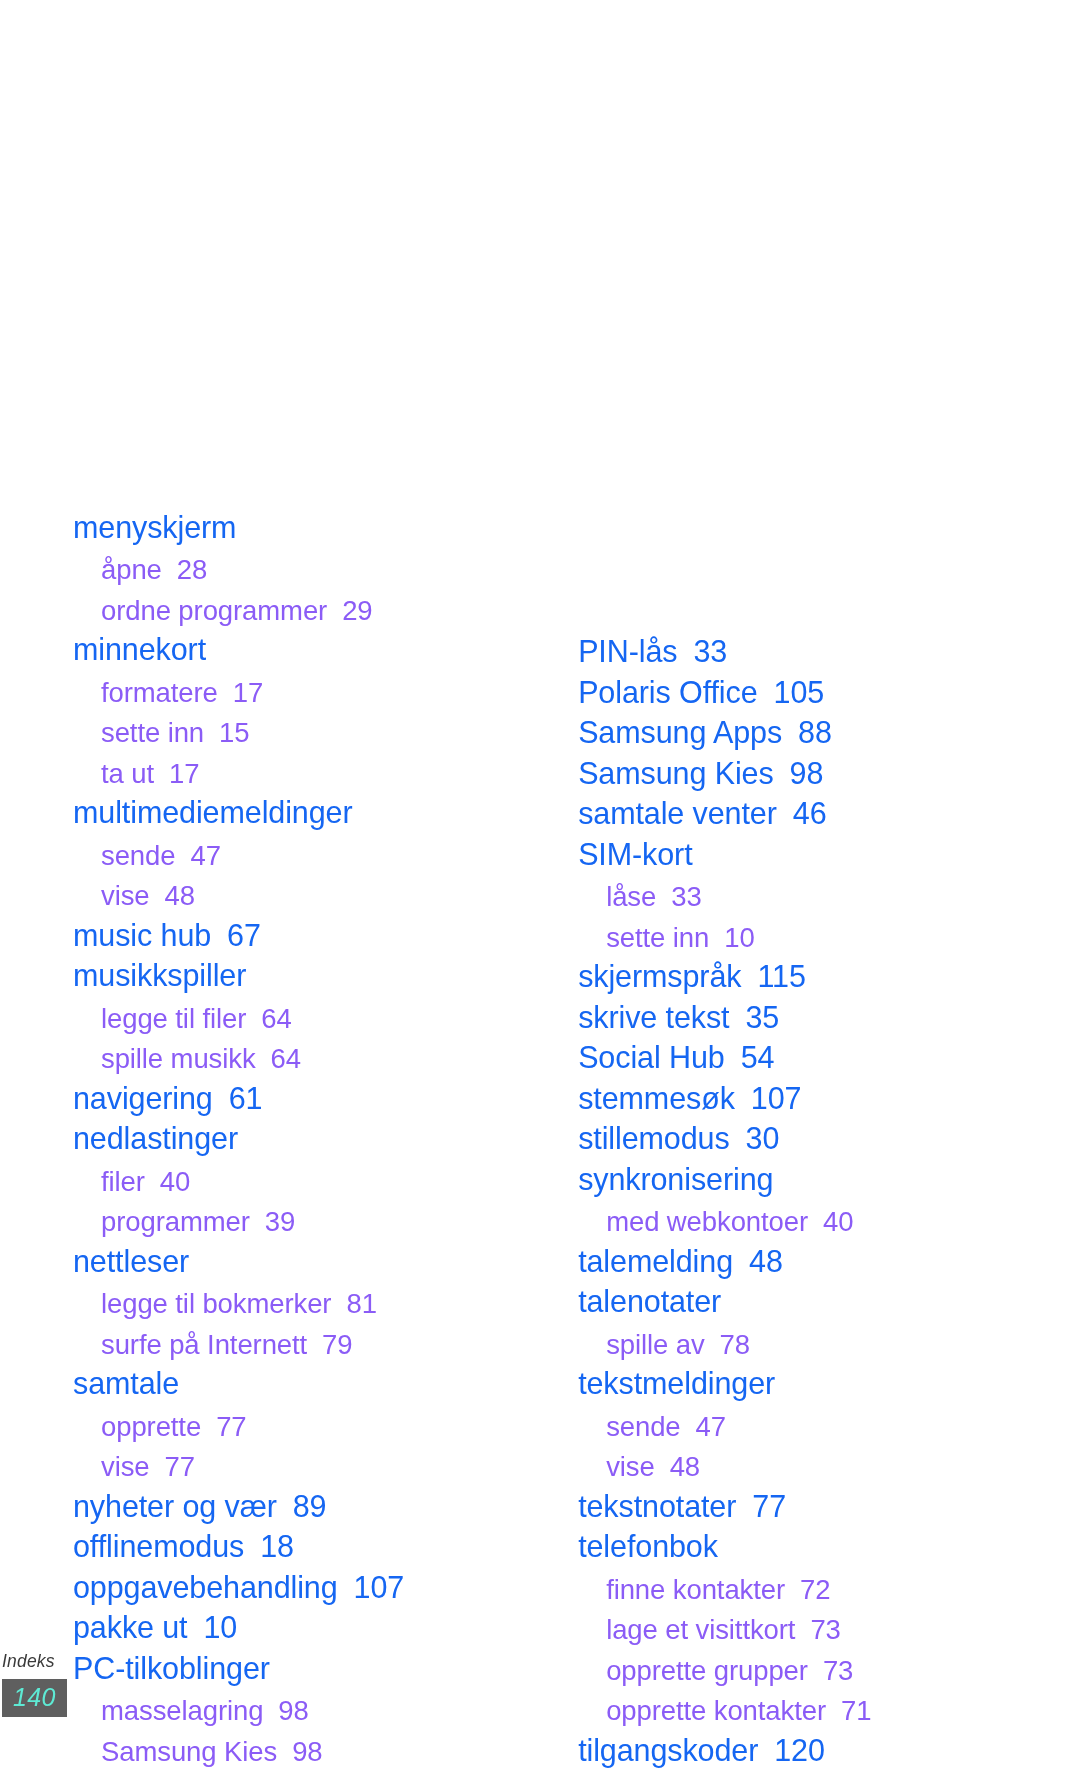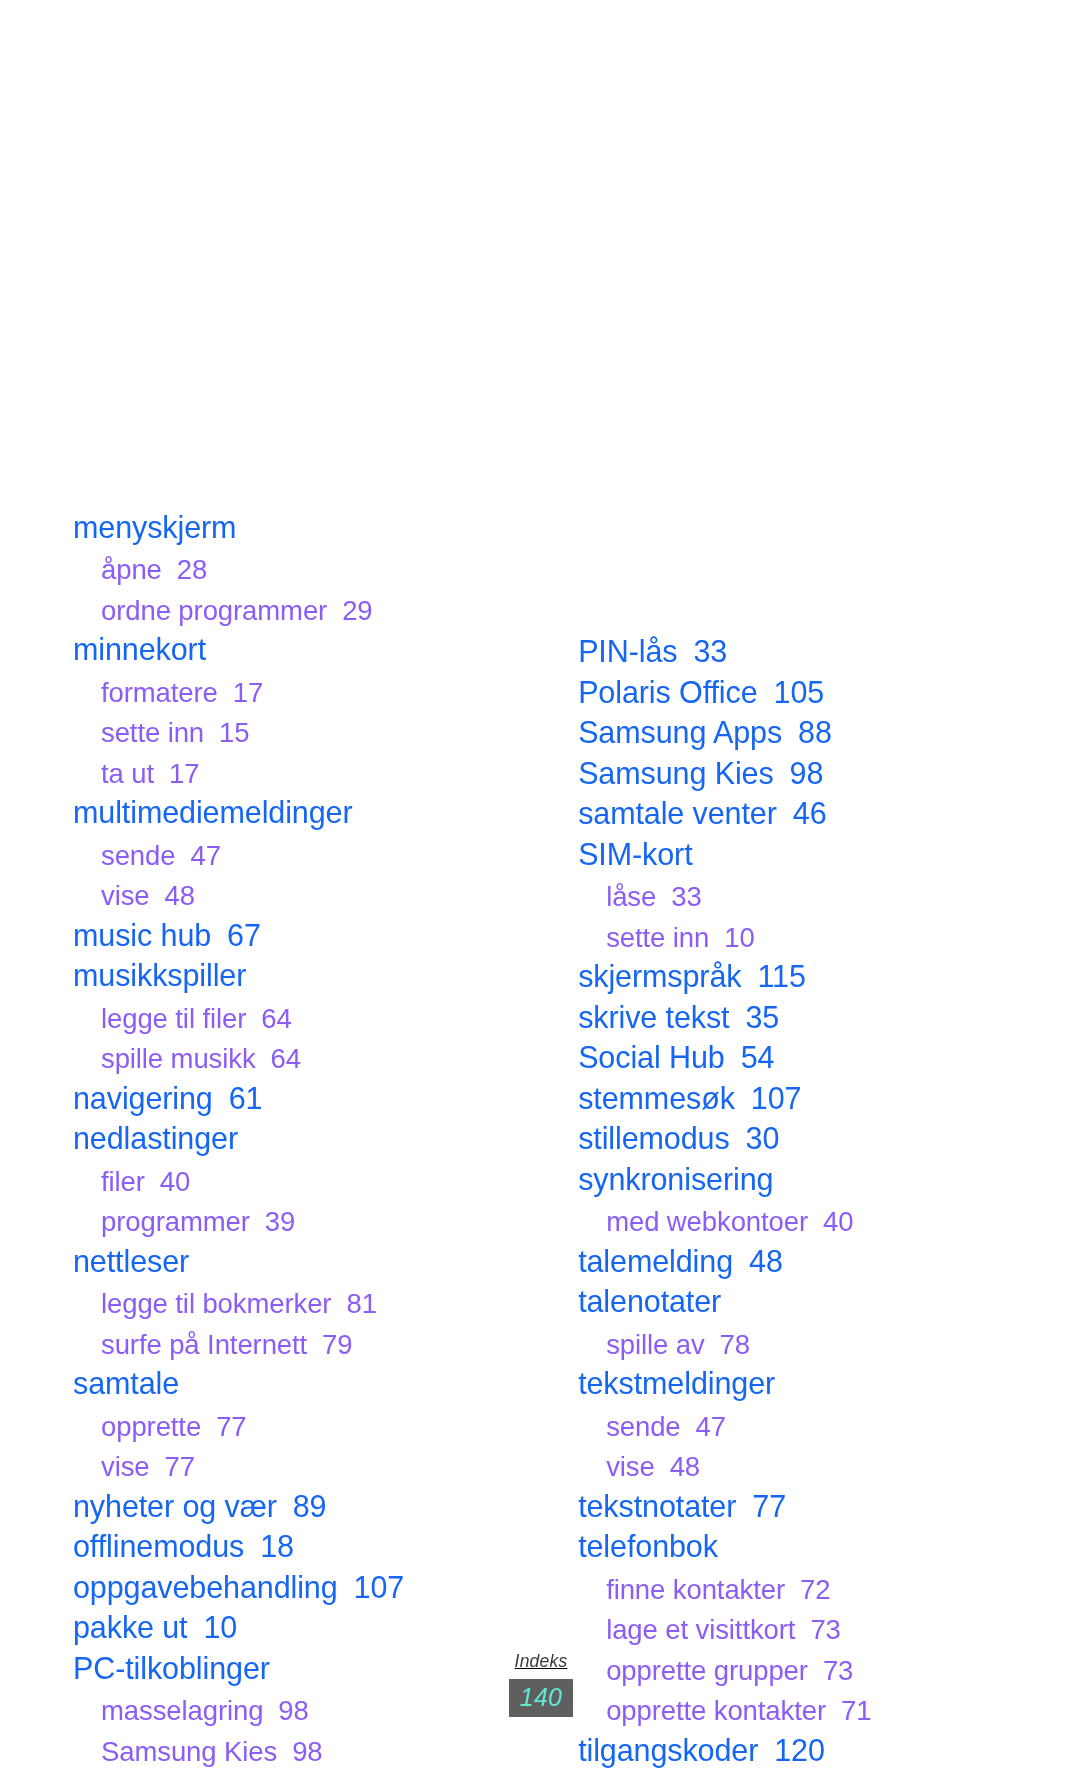--- a/index.html
+++ b/index.html
@@ -62,22 +62,21 @@
   .entry + .subentry { margin-top: 14px; }
   .subentry .pg {
     margin-left: 15px;
   }
 
   footer.page-footer {
     position: absolute;
     left: 2px;
     right: 0;
     bottom: 54px;
-    text-align: center;
-    text-decoration: underline;
+    text-align: left;
   }
   .footer-label {
     font-size: 17.5px;
     font-style: italic;
     color: #3a3a3a;
     letter-spacing: 0.2px;
     margin-bottom: 7px;
   }
   .page-badge {
     display: inline-block;

